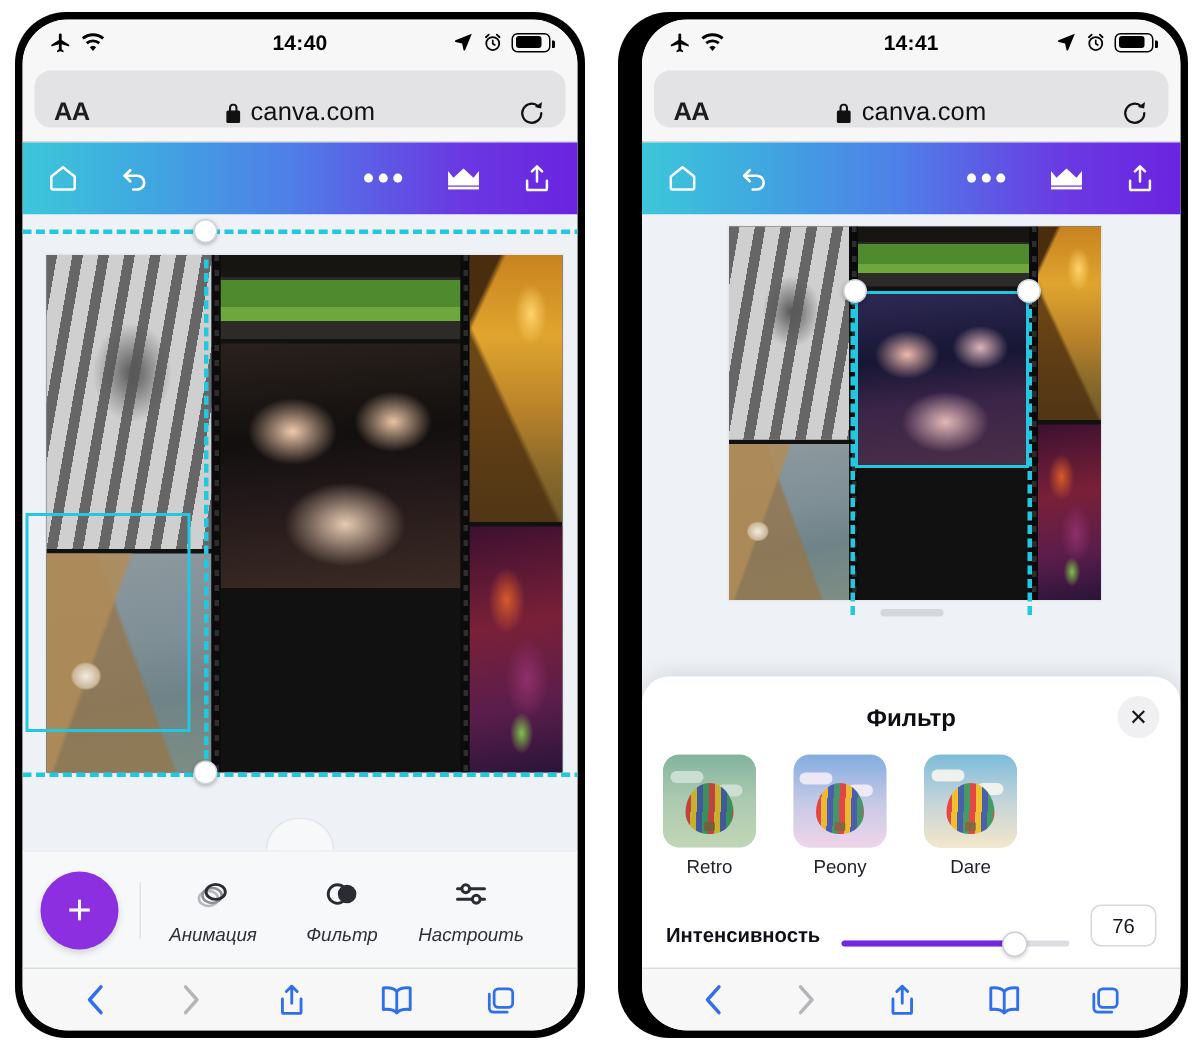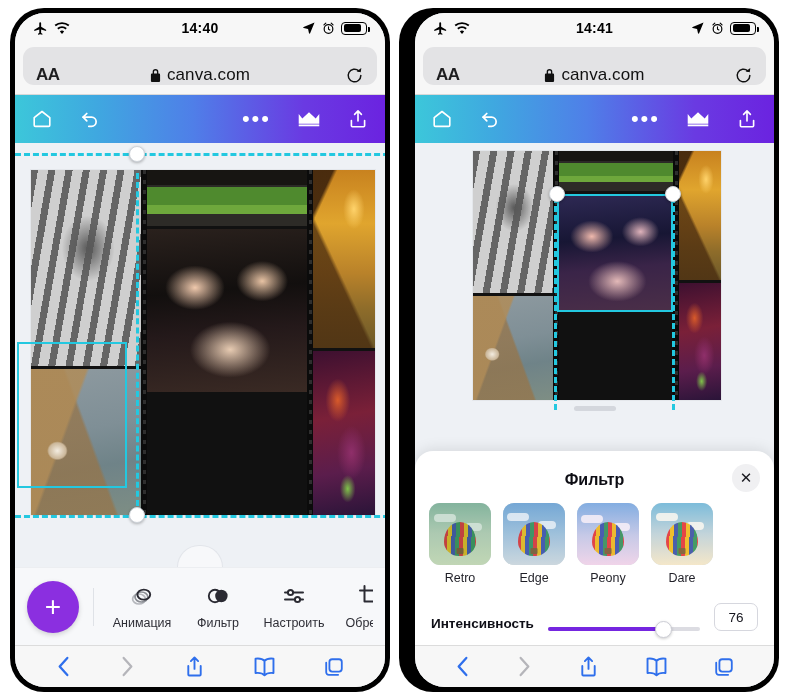--- a/index.html
+++ b/index.html
@@ -14,21 +14,21 @@
   
   .phone {
     position: relative;
     width: 380px; height: 684px;
     margin: 8px 0 8px 10px;
     background: #000;
     border-radius: 34px;
     padding: 5px;
     overflow: hidden;
   }
-  .phone.right { margin-left: 9px; padding-left: 16px; }
+  .phone.right { margin-left: 22px; padding-left: 16px; }
   .screen {
     position: relative;
     width: 100%; height: 100%;
     background: #eef1f5;
     border-radius: 30px;
     overflow: hidden;
     display: flex; flex-direction: column;
   }
 
   
@@ -156,21 +156,21 @@
     border-top: 1px solid #eceef1;
   }
   .fab{
     width:52px; height:52px; border-radius:50%;
     background:#8b2fe0; color:#fff; flex:none;
     display:flex; align-items:center; justify-content:center;
     font-size:28px; line-height:1; font-weight:300;
     box-shadow: 0 2px 5px rgba(0,0,0,.16);
   }
   .tool-div{ width:1px; height:38px; background:#dfe2e7; margin: 0 10px 0 14px; flex:none; }
-  .tools{ display:flex; align-items:flex-start; gap:0; overflow:hidden; flex:1; }
+  .tools{ display:flex; align-items:flex-start; gap:10px; overflow:hidden; flex:1;font-style:italic; }
   .tool{
     width:76px; flex:none; display:flex; flex-direction:column;
     align-items:center; gap:7px; color:#2b2b33;
   }
   .tool-lbl{ font-size:12.5px; white-space:nowrap; color:#2e2e36; }
 
   
   .safari-bar{
     flex:none; height: 42px; background:#f7f7f7;
     border-top:1px solid #dcdcdc;
@@ -185,21 +185,21 @@
     box-shadow: 0 -2px 14px rgba(0,0,0,.10);
     padding: 12px 0 10px 0;
   }
   .fs-head{ position:relative; height:34px; display:flex; align-items:center; justify-content:center; }
   .fs-title{ font-size:16px; font-weight:bold; color:#0d0d14; }
   .fs-close{
     position:absolute; right:14px; top:1px; width:28px; height:28px; border-radius:50%;
     background:#f0f0f2; display:flex; align-items:center; justify-content:center;
     font-size:15px; color:#16161c;
   }
-  .fs-list{ display:flex; gap:12px; padding: 6px 12px 0 14px; overflow:hidden; }
+  .fs-list{ display:flex; gap:25px; padding: 6px 12px 0 14px; overflow:hidden; }
   .fs-item{ width:62px; flex:none; display:flex; flex-direction:column; align-items:center; gap:6px; }
   .fs-thumb{
     width:62px; height:62px; border-radius:11px; position:relative; overflow:hidden;
     background:#cfd8dc;
   }
   .fs-item.selected .fs-thumb{ box-shadow: 0 0 0 2.5px #7526e0; }
   .fs-lbl{ font-size:12.5px; color:#1f1f27; white-space:nowrap; }
   .balloon{ position:absolute; inset:0; }
   .balloon .sky{ position:absolute; inset:0; }
   .balloon .body{
@@ -569,33 +569,20 @@
                   <div class="cloud" style="left:5px; top:11px;"></div>
                   <div class="cloud" style="left:36px; top:20px; width:17px;"></div>
                   <div class="body"></div>
                     <div class="basket"></div>
                   <div class="tint" style="background:#9fc3ad; opacity:.45;"></div>
                 </div>
               </div>
               <span class="fs-lbl">Retro</span>
             </div>
 
-            <div class="fs-item">
-              <div class="fs-thumb">
-                <div class="balloon">
-                  <div class="sky" style="background:linear-gradient(180deg,#7fb2dd 0%,#aecde3 50%,#dfe5e6 100%);"></div>
-                  <div class="cloud" style="left:4px; top:10px;"></div>
-                  <div class="cloud" style="left:35px; top:18px; width:18px;"></div>
-                  <div class="body"></div>
-                    <div class="basket"></div>
-                  <div class="tint" style="background:#b9cfe2; opacity:.32;"></div>
-                </div>
-              </div>
-              <span class="fs-lbl">Edge</span>
-            </div>
 
 
             <div class="fs-item">
               <div class="fs-thumb">
                 <div class="balloon">
                   <div class="sky" style="background:linear-gradient(180deg,#86b8e8 0%,#cbd6ee 52%,#f6e2f0 100%);"></div>
                   <div class="cloud" style="left:4px; top:12px;"></div>
                   <div class="cloud" style="left:36px; top:20px; width:17px;"></div>
                   <div class="body"></div>
                     <div class="basket"></div>

